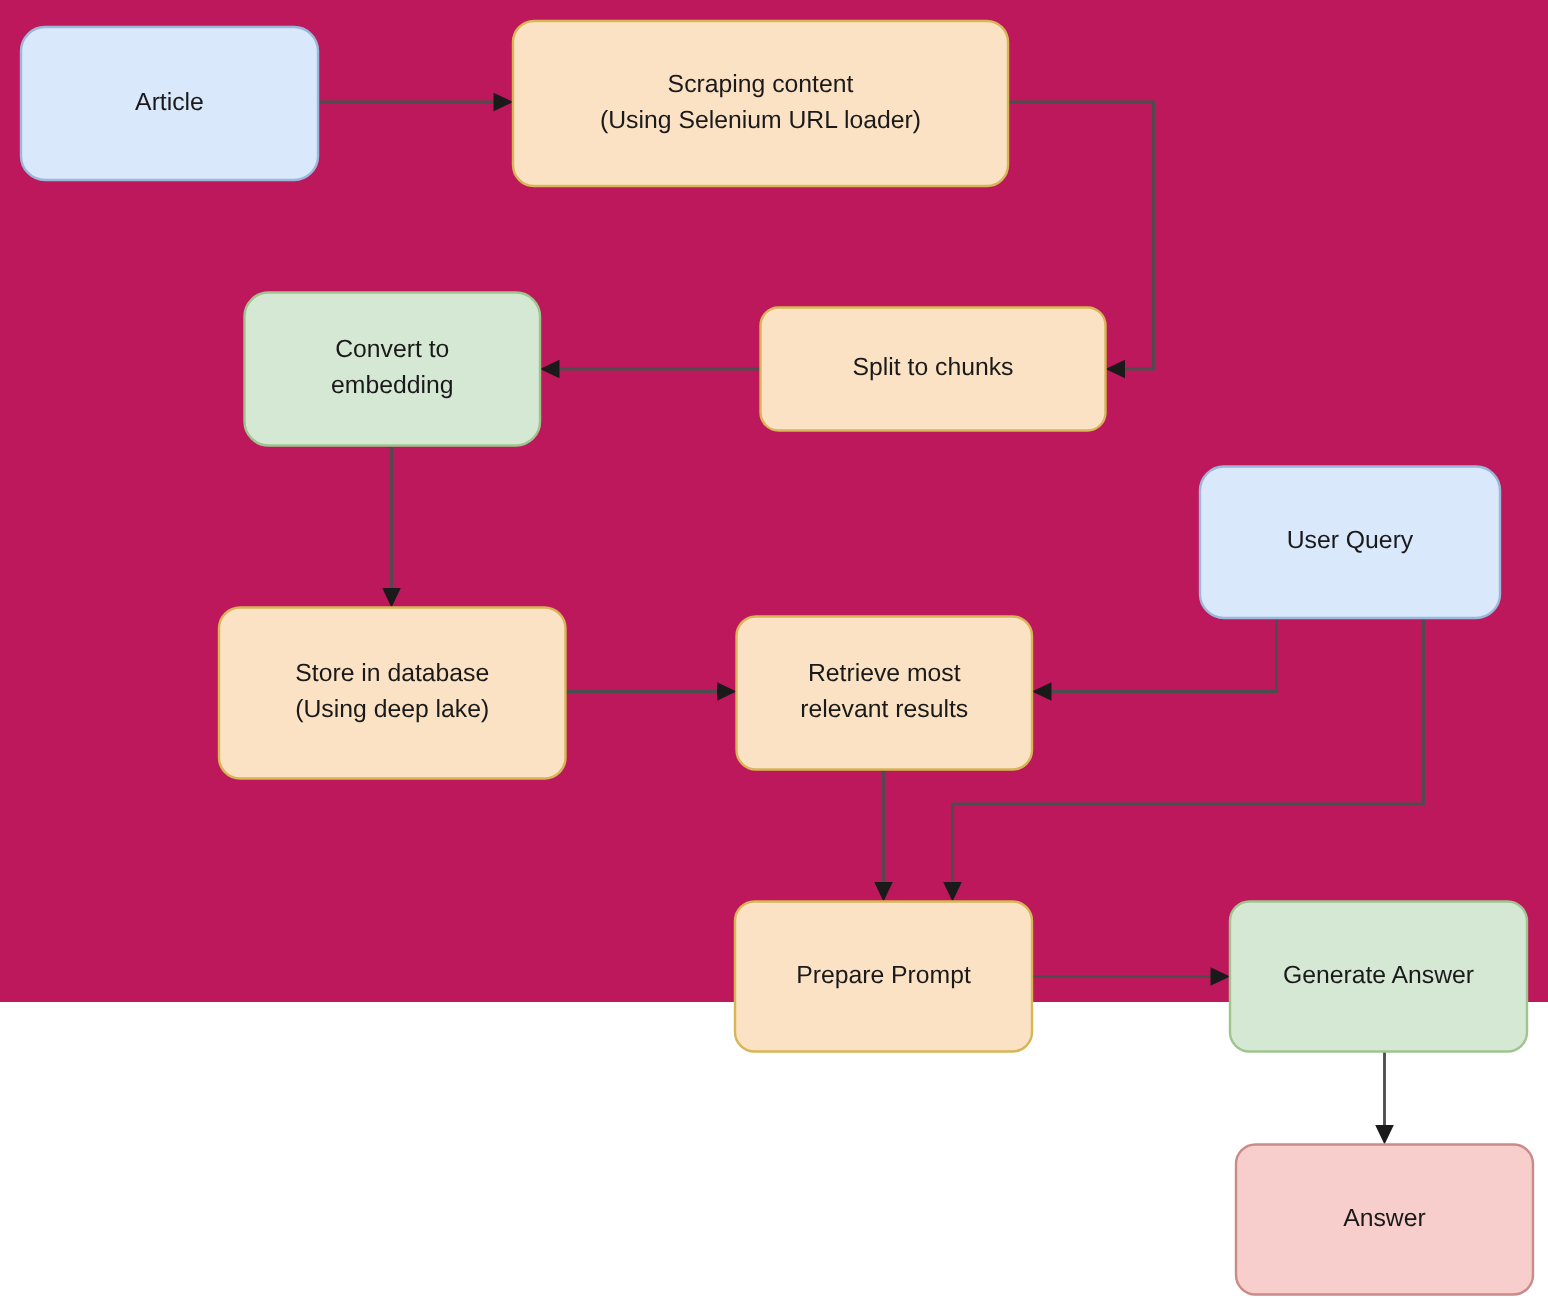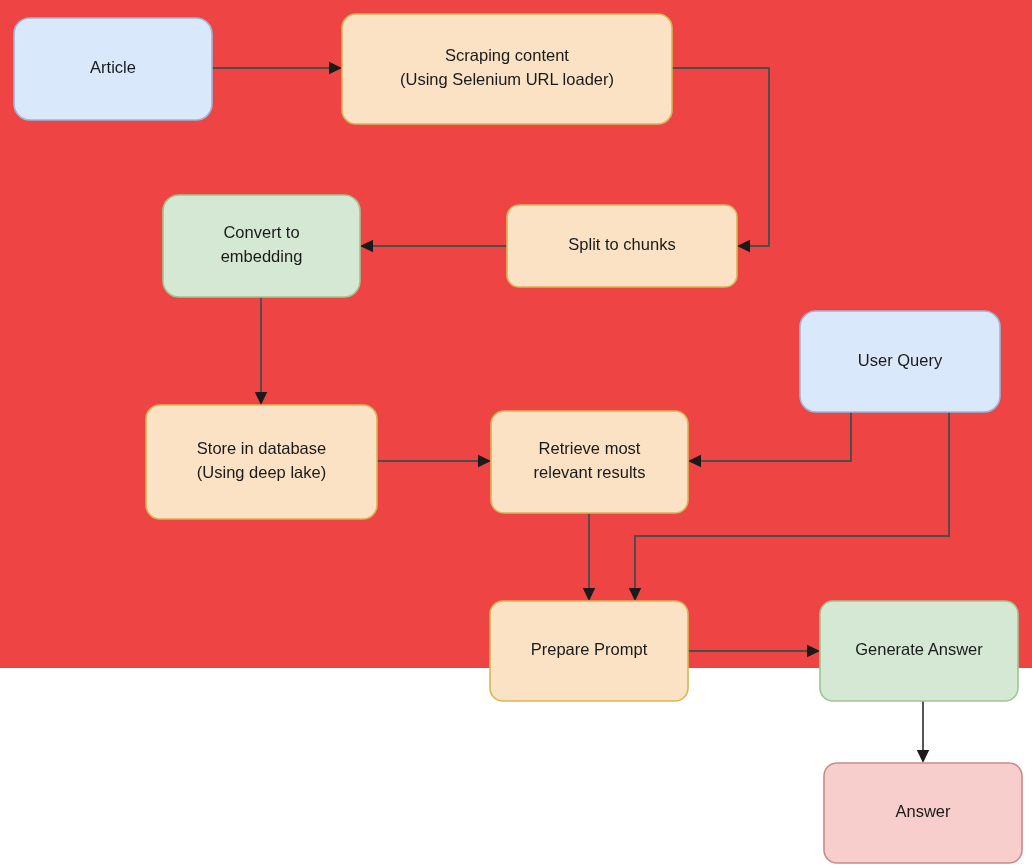--- a/index.html
+++ b/index.html
@@ -11,21 +11,21 @@
   body {
     width: 1032px;
     height: 866px;
     overflow: hidden;
     font-family: "Liberation Sans", sans-serif;
   }
   #flowchart-root {
     position: relative;
     width: 1032px;
     height: 668px;
-    background: #ef4444;
+    background: #be185d;
   }
   svg.diagram {
     display: block;
     width: 1032px;
     height: 866px;
   }
   .node-shape {
     stroke-width: 1.6px;
   }
   .node-label {

